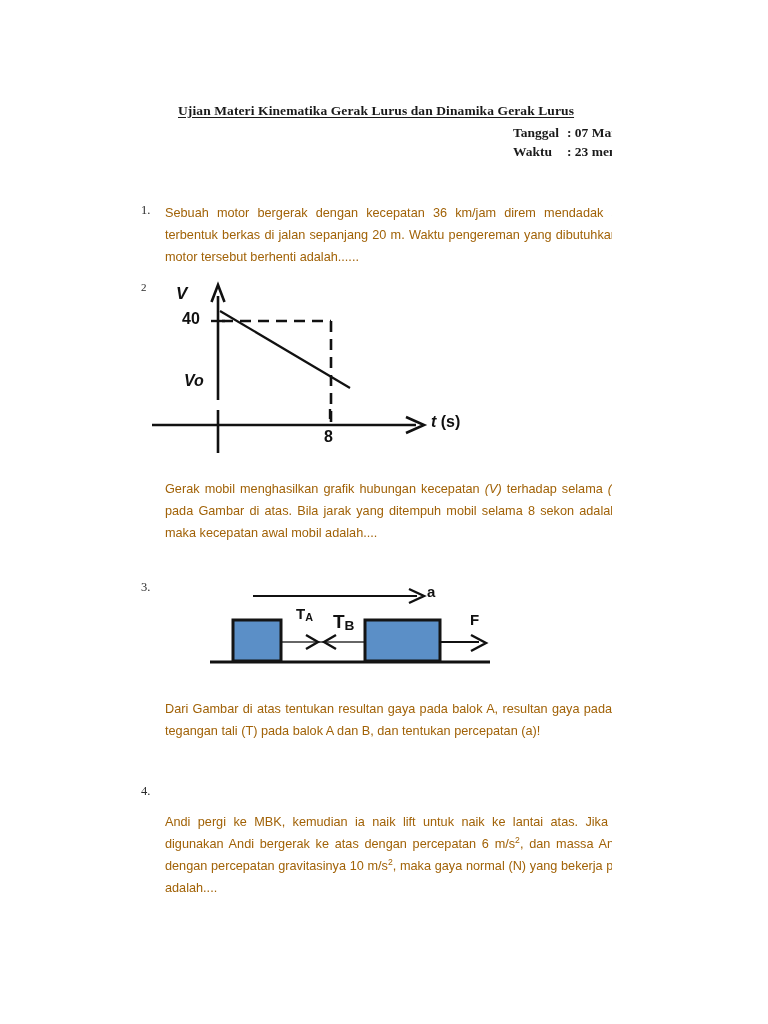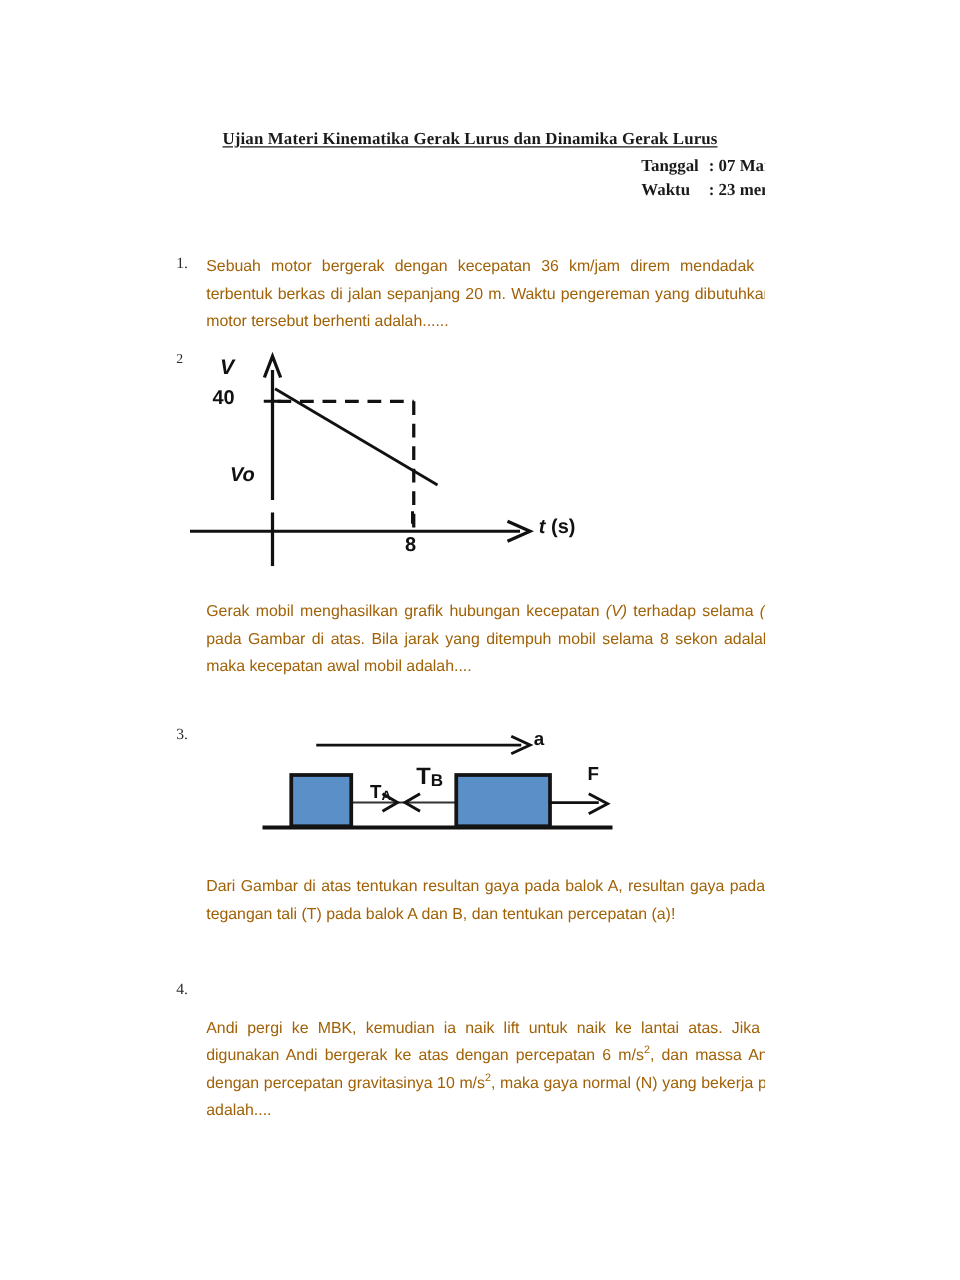--- a/index.html
+++ b/index.html
@@ -144,21 +144,21 @@
 
       <line x1="70" y1="33" x2="200" y2="110" stroke="#111" stroke-width="2.2"></line>
 
       <line x1="72" y1="43" x2="181" y2="43" stroke="#111" stroke-width="2.6" stroke-dasharray="11,7"></line>
 
       <line x1="181" y1="43" x2="181" y2="146" stroke="#111" stroke-width="2.6" stroke-dasharray="11,7"></line>
     </svg>
 
     <span class="glabel" style="left:26px; top:6px; font-size:17px; font-style:italic;">V</span>
 
-    <span class="glabel" style="left:20px; top:32px; font-size:16px;">40</span>
+    <span class="glabel" style="left:32px; top:32px; font-size:16px;">40</span>
 
     <span class="glabel" style="left:34px; top:94px; font-size:16px; font-style:italic;text-align:right;">Vo</span>
 
     <span class="glabel" style="left:174px; top:150px; font-size:16px;">8</span>
 
     <span class="glabel" style="left:281px; top:135px; font-size:16px;"><i>t</i>&nbsp;(s)</span>
   </div>
 
   <div class="qbody" style="left:165px; top:478px; width:498px;"><span>Gerak mobil menghasilkan grafik hubungan kecepatan </span><i>(V)</i><span> terhadap selama </span><i>(t)</i><span> seperti pada Gambar di atas. Bila jarak yang ditempuh mobil selama 8 sekon adalah 200 m, maka kecepatan awal mobil adalah....</span></div>
 
@@ -180,21 +180,21 @@
 
       <path d="M 101,55 L 113,62 L 101,69" fill="none" stroke="#111" stroke-width="2.4" stroke-linejoin="miter"></path>
       <path d="M 131,55 L 119,62 L 131,69" fill="none" stroke="#111" stroke-width="2.4" stroke-linejoin="miter"></path>
 
       <line x1="234" y1="62" x2="274" y2="62" stroke="#111" stroke-width="2.2"></line>
       <path d="M 266,55 L 281,63 L 266,71" fill="none" stroke="#111" stroke-width="2.4" stroke-linejoin="miter"></path>
     </svg>
 
     <span class="dlabel" style="left:222px; top:3px; font-size:15px;">a</span>
 
-    <span class="dlabel" style="left:91px; top:45px; font-size:15px;"><span>T</span><sub>A</sub></span>
+    <span class="dlabel" style="left:91px; top:25px; font-size:15px;"><span>T</span><sub>A</sub></span>
 
     <span class="dlabel" style="left:128px; top:31px; font-size:19px;"><span>T</span><sub>B</sub></span>
 
     <span class="dlabel" style="left:265px; top:31px; font-size:15px;">F</span>
   </div>
 
   <div class="qbody" style="left:165px; top:698px; width:498px;">Dari Gambar di atas tentukan resultan gaya pada balok A, resultan gaya pada balok B, tegangan tali (T) pada balok A dan B, dan tentukan percepatan (a)!</div>
 
   <div class="qnum" style="left:141px; top:784px;">4.</div>
   <div class="qbody" style="left:165px; top:783px; width:498px;margin-top:28px;"><span>Andi pergi ke MBK, kemudian ia naik lift untuk naik ke lantai atas. Jika lift yang digunakan Andi bergerak ke atas dengan percepatan 6 m/s</span><sup>2</sup><span>, dan massa Andi 55 kg dengan percepatan gravitasinya 10 m/s</span><sup>2</sup><span>, maka gaya normal (N) yang bekerja pada Andi adalah....</span></div>

